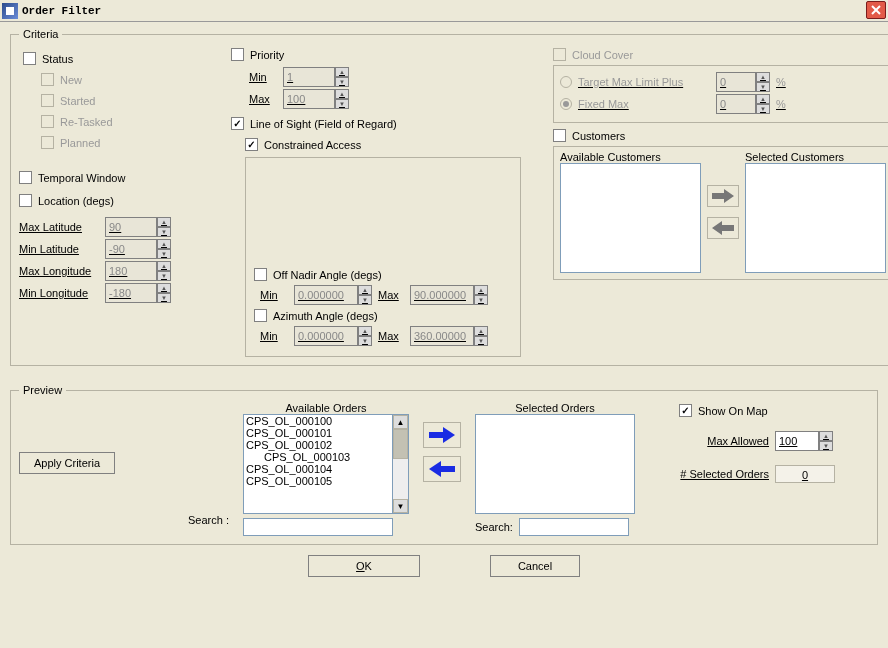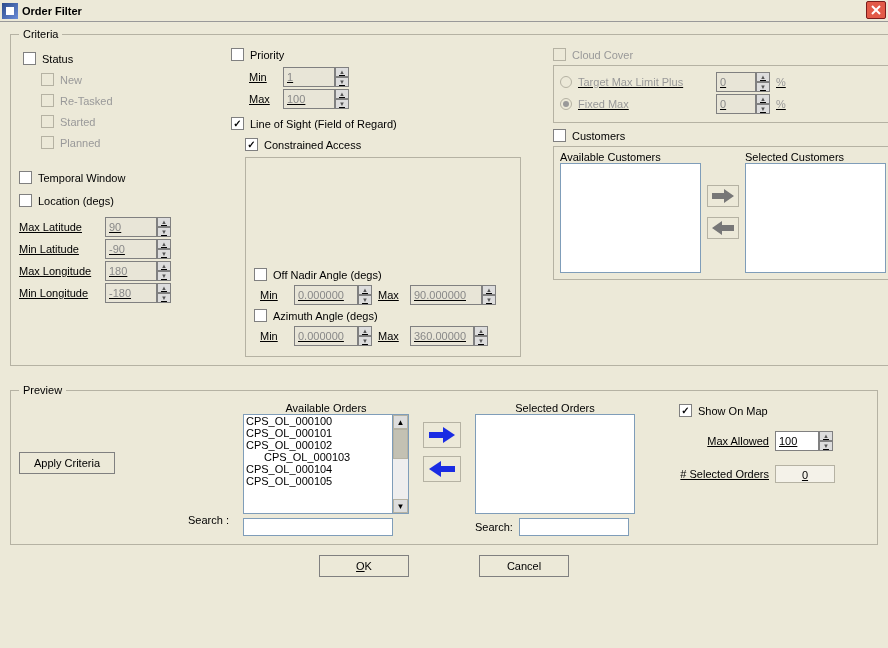--- a/index.html
+++ b/index.html
@@ -14,20 +14,21 @@
     overflow: hidden;
   }
   .titlebar {
     height: 22px;
     background: #ECE9D8;
     border-bottom: 1px solid #999;
     display: flex;
     align-items: center;
     padding: 0 2px;
     position: relative;
+    font-family: Liberation Mono, monospace;
   }
   .title-icon {
     width: 16px; height: 16px;
     background: linear-gradient(135deg,#2B4B8C 0%,#6C8DD8 100%);
     margin-right: 4px;
     position: relative;
   }
   .title-icon::after {
     content: "";
     position: absolute;
@@ -231,25 +232,25 @@
             <span class="chkbox"></span>
             <span>Status</span>
           </label>
           <div class="status-children">
             <label class="chk disabled">
               <span class="chkbox disabled"></span>
               <span>New</span>
             </label>
             <label class="chk disabled">
               <span class="chkbox disabled"></span>
-              <span>Re-Tasked</span>
+              <span>Started</span>
             </label>
             <label class="chk disabled">
               <span class="chkbox disabled"></span>
-              <span>Started</span>
+              <span>Re-Tasked</span>
             </label>
             <label class="chk disabled">
               <span class="chkbox disabled"></span>
               <span>Planned</span>
             </label>
           </div>
         </div>
 
         <div style="margin-top:18px; display:flex; flex-direction:column; gap:6px;">
           <label class="chk">
@@ -355,21 +356,21 @@
                 <span class="lbl-short">Min</span>
                 <span class="spin">
                   <input disabled="" style="width: 64px;" value="0.000000">
                   <span class="btns">
                       <div>▲</div>
                       <div>▼</div>
                     </span>
                 </span>
                 <span class="lbl-short" style="width:26px">Max</span>
                 <span class="spin">
-                  <input disabled="" style="width: 72px;" value="90.000000">
+                  <input disabled="" style="width: 64px;" value="90.000000">
                   <span class="btns">
                       <div>▲</div>
                       <div>▼</div>
                     </span>
                 </span>
               </div>
 
               <label class="chk" style="">
                 <span class="chkbox"></span>
                 <span>Azimuth Angle (degs)</span>
@@ -541,17 +542,17 @@
         </div>
         <div class="row">
           <span class="lbl-wide"># Selected Orders</span>
           <span class="selnum-box">0</span>
         </div>
       </div>
     </div>
   </fieldset>
 
   <div class="bottom-buttons">
-    <button class="ok-btn" style="width:90px"><span style="text-decoration:underline">O</span><span>K</span></button>
+    <button class="ok-btn" style="width:112px"><span style="text-decoration:underline">O</span><span>K</span></button>
     <button class="cancel-btn" style="width:90px">Cancel</button>
   </div>
 
 </div>
 
 </body></html>

